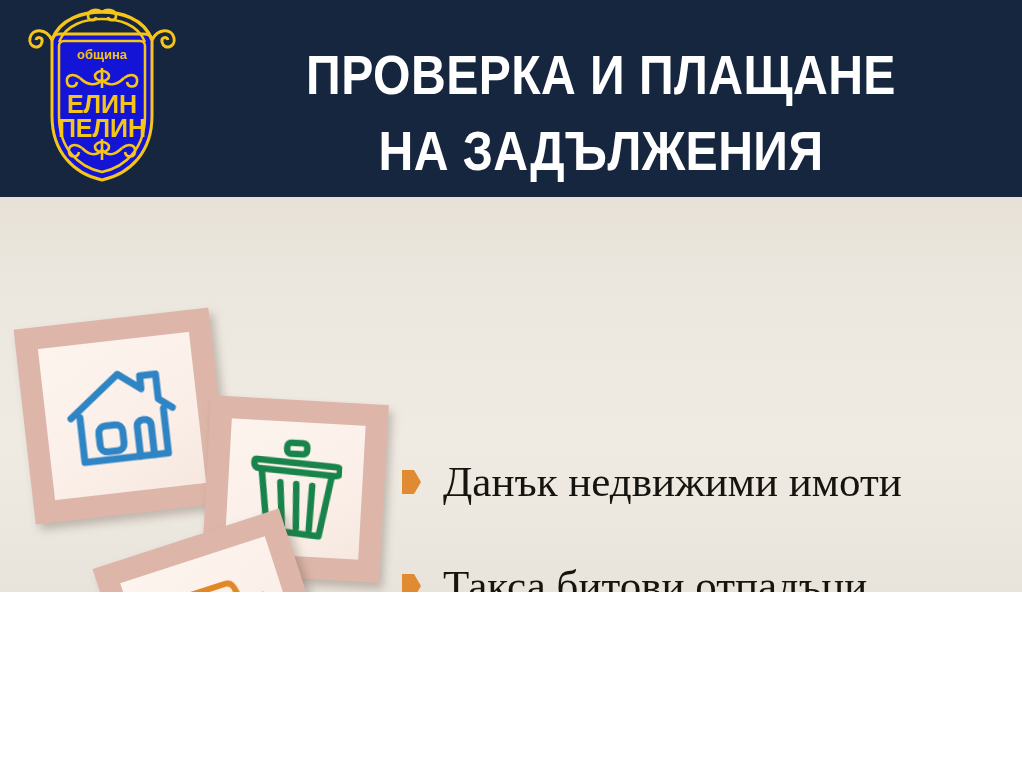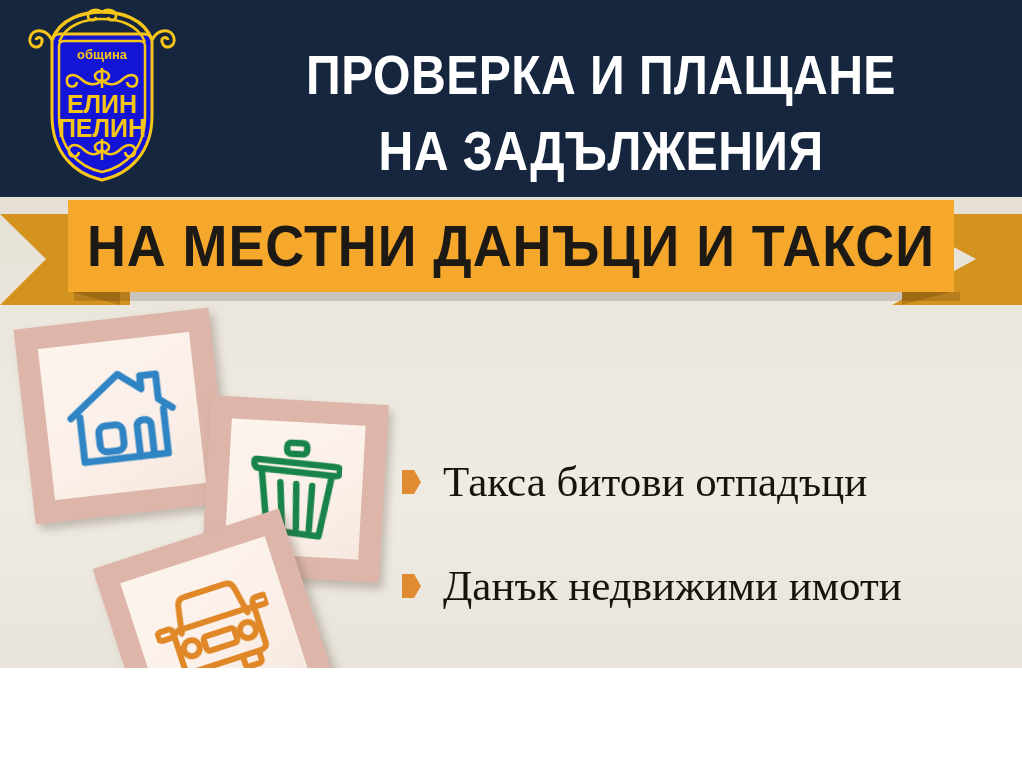--- a/index.html
+++ b/index.html
@@ -3,21 +3,21 @@
 <meta charset="utf-8">
 <style>
   * { box-sizing: border-box; margin: 0; padding: 0; }
   html, body {
     width: 1022px; height: 772px;
     overflow: hidden;
     font-family: "Liberation Sans", sans-serif;
   }
   #poster {
     position: relative;
-    width: 1022px; height: 668px;
+    width: 1022px; height: 592px;
     background: linear-gradient(180deg, #d9d2c6 0%, #e3ddd2 22%, #ece7de 48%, #efebe3 75%, #e9e4db 100%);
     overflow: hidden;
     text-decoration: underline;
   }
 
   
   .header {
     position: absolute;
     left: 0; top: 0;
     width: 1022px; height: 197px;
@@ -215,30 +215,20 @@
         <text x="80" y="131" text-anchor="middle" fill="#f5c518" font-family="Liberation Sans, sans-serif" font-size="25" font-weight="bold">ПЕЛИН</text>
       </svg>
     </div>
 
     <div class="title-block">
       <div class="title-line">ПРОВЕРКА И ПЛАЩАНЕ</div>
       <div class="title-line">НА ЗАДЪЛЖЕНИЯ</div>
     </div>
   </div>
 
-  <div class="ribbon">
-    <div class="ribbon-tail left"></div>
-    <div class="ribbon-tail right"></div>
-    <div class="ribbon-fold-l"></div>
-    <div class="ribbon-fold-r"></div>
-    <div class="ribbon-shadow"></div>
-    <div class="ribbon-band">
-      <span class="ribbon-text">НА МЕСТНИ ДАНЪЦИ И ТАКСИ</span>
-    </div>
-  </div>
 
   <div class="stamp" id="stamp-house">
     <div class="scallop"></div>
     <div class="inner">
       <svg width="112" height="100" viewBox="0 0 112 100">
         <g fill="none" stroke="#2f85c4" stroke-width="7" stroke-linejoin="round" stroke-linecap="round">
           <path d="M5 47 L56 8 L78 25 L78 12 L94 12 L94 37 L107 47"></path>
           <path d="M14 47 L14 92 L98 92 L98 47"></path>
           <rect x="31" y="58" width="24" height="26" rx="7"></rect>
           <path d="M70 92 L70 62 C70 58 73 56 77 56 C81 56 84 58 84 62 L84 92"></path>
@@ -278,21 +268,21 @@
           <path d="M27 78 L27 87 C27 89 29 90 31 90 L40 90 C42 90 44 89 44 87 L44 78"></path>
           <path d="M77 78 L77 87 C77 89 79 90 81 90 L90 90 C92 90 94 89 94 87 L94 78"></path>
         </g>
       </svg>
     </div>
   </div>
 
   <div class="list">
     <div class="list-item">
       <span class="bullet"></span>
-      <span class="list-label">Такса битови отпадъци</span>
+      <span class="list-label">Данък недвижими имоти</span>
     </div>
     <div class="list-item">
       <span class="bullet"></span>
-      <span class="list-label">Данък недвижими имоти</span>
+      <span class="list-label">Такса битови отпадъци</span>
     </div>
   </div>
 
 </div>
 
 </body></html>

